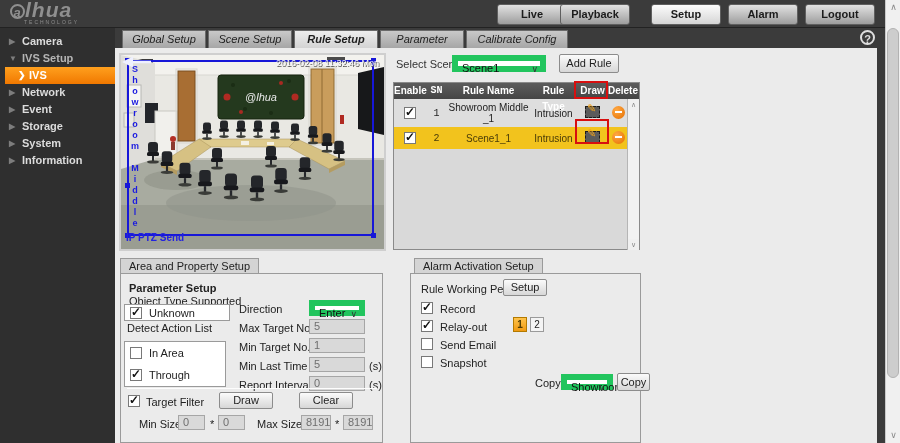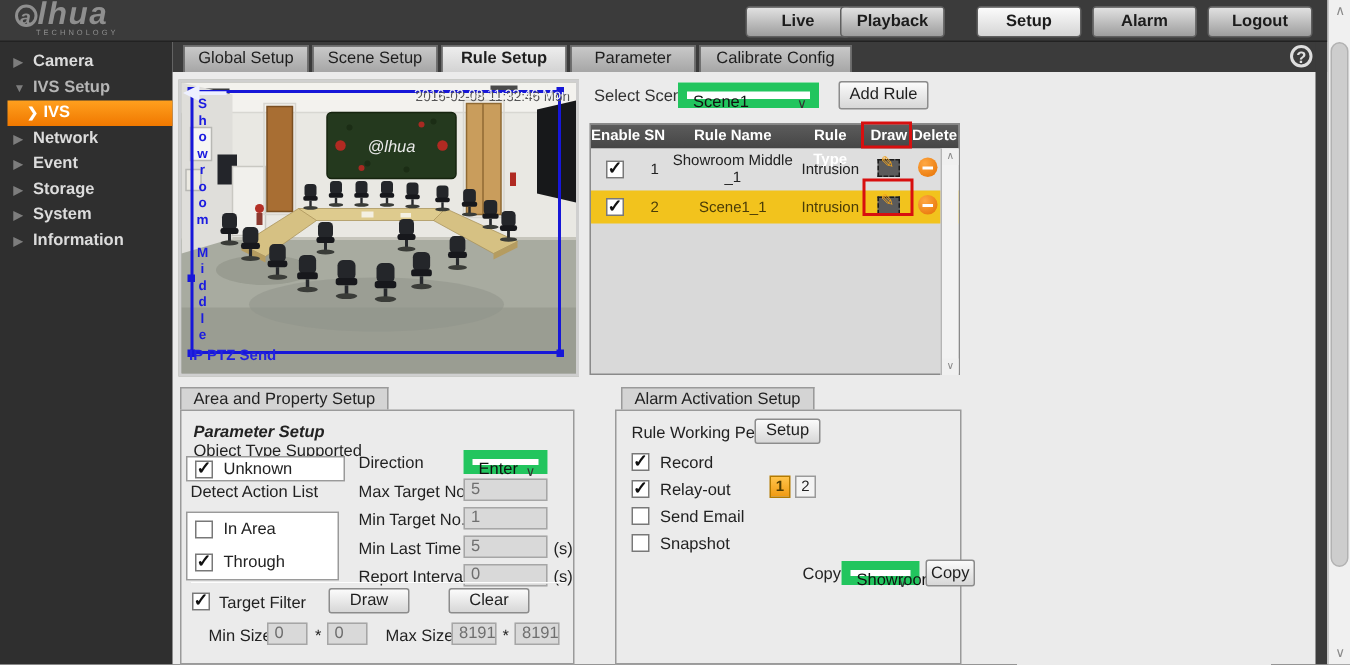--- a/index.html
+++ b/index.html
@@ -27,21 +27,21 @@
   #sidebar{position:absolute;left:0;top:28px;width:115px;height:415px;background:#2f2f2f;}
   .side-item{position:relative;height:17px;line-height:17px;color:#dcdcdc;font-weight:bold;cursor:pointer;padding-left:22px;}
   .side-item .tri{position:absolute;left:9px;top:0;color:#7d7d7d;font-size:8px;}
   .side-item.dim{color:#b5b5b5;}
   .side-item.selected{background:linear-gradient(#ffa01e,#f07800);color:#fff;margin-left:5px;padding-left:24px;}
   .side-item.selected .tri{left:13px;color:#fff;font-size:9px;}
 
   
   #tabstrip{position:absolute;left:115px;top:28px;width:770px;height:20px;background:#3b3b3b;}
   .tab{position:absolute;top:2px;height:18px;line-height:17px;text-align:center;background:linear-gradient(#c9c9c9,#a6a6a6);
-    border:1px solid #6a6a6a;border-bottom:none;color:#1e1e1e;cursor:pointer;}
+    border:1px solid #6a6a6a;border-bottom:none;color:#1e1e1e;cursor:pointer;font-style:italic;}
   .tab.active{background:linear-gradient(#eeeeee,#d3d3d3);font-weight:bold;}
   #helpicon{position:absolute;left:745px;top:2px;width:15px;height:15px;border:2px solid #dedede;border-radius:50%;
     color:#dedede;font-weight:bold;font-size:11px;line-height:14px;text-align:center;cursor:pointer;}
 
   
   #video{position:absolute;left:119px;top:53px;width:267px;height:198px;border:2px solid #cfcfcf;background:#9a9d94;cursor:crosshair;}
   #video svg{position:absolute;left:0;top:0;}
   .zone{position:absolute;left:6px;top:5px;width:247px;height:176px;border:2px solid #1717d8;}
   .handle{position:absolute;width:5px;height:5px;background:#1717d8;}
   .osd-time{position:absolute;right:5px;top:3px;color:#f4f4f4;font-size:9px;text-shadow:1px 1px 0 #555;}
@@ -58,41 +58,41 @@
   #sceneCombo{left:452px;top:55px;width:94px;}
   .btn{background:linear-gradient(#fbfbfb,#d7d7d7);border:1px solid #8c8c8c;border-radius:2px;color:#1e1e1e;
     text-align:center;cursor:pointer;position:absolute;}
   #addRuleBtn{left:559px;top:54px;width:60px;height:19px;line-height:17px;}
 
   
   #rulestable{position:absolute;left:393px;top:82px;width:247px;height:168px;border:1px solid #8a8a8a;background:#d9d9d9;}
   .rt-header{display:flex;height:16px;background:linear-gradient(#5c5c5c,#454545);color:#fff;font-weight:bold;font-size:10px;line-height:16px;text-align:center;}
   .rt-row{display:flex;text-align:center;align-items:center;background:#dedede;cursor:pointer;font-size:10px;}
   .rt-row.selected{background:#f2c31d;color:#4a3c08;}
-  .c0{width:32px;}.c1{width:21px;}.c2{width:83px;line-height:11px;word-break:break-all;}.c3{width:47px;}.c4{width:31px;}.c5{width:20px;}
+  .c0{width:32px;}.c1{width:21px;font-family:Liberation Mono, monospace;}.c2{width:83px;line-height:11px;word-break:break-all;}.c3{width:47px;}.c4{width:31px;}.c5{width:20px;}
   .rt-scroll{position:absolute;right:0;top:16px;width:12px;height:151px;background:#f2f2f2;border-left:1px solid #b5b5b5;}
   .rt-scroll .sb-arrow{width:11px;height:11px;line-height:11px;font-size:7px;}
   .chk{display:inline-block;width:12px;height:12px;background:#fff;border:1px solid #787878;position:relative;vertical-align:middle;cursor:pointer;}
   .chk .chkmark{display:none;position:absolute;left:0;top:-3px;font-size:12px;font-weight:bold;color:#111;}
   .chk.checked .chkmark{display:block;}
   .draw-icon{display:inline-block;width:15px;height:12px;background:#5b5b5b;border:1px dashed #1c1c1c;position:relative;cursor:pointer;}
   .draw-icon .pencil{position:absolute;left:1px;top:-5px;color:#f0a21c;font-size:11px;}
   .del-icon{display:inline-block;width:13px;height:13px;border-radius:50%;background:radial-gradient(circle at 35% 30%,#ffa843,#e56f00);position:relative;cursor:pointer;}
   .del-icon::after{content:"";position:absolute;left:3px;top:5.5px;width:7px;height:2px;background:#fff;}
   .red-box{position:absolute;border:2px solid #d80f0f;background:transparent;}
 
   
   .panel-tab{position:absolute;height:16px;line-height:15px;background:#d4d4d4;border:1px solid #9a9a9a;border-bottom:none;
     padding:0 8px;color:#222;}
   .panel{position:absolute;border:1px solid #9a9a9a;background:#ebebeb;}
   #areaTab{left:120px;top:258px;}
   #areaPanel{left:120px;top:273px;width:263px;height:170px;}
   #alarmTab{left:414px;top:258px;}
   #alarmPanel{left:410px;top:273px;width:231px;height:170px;}
-  .bold{font-weight:bold;font-style:italic;}
+  .bold{font-weight:bold;}
   .abs{position:absolute;}
   .whitebox{position:absolute;background:#fff;border:1px solid #9a9a9a;}
   .input{position:absolute;background:#d9d9d9;border:1px solid #a6a6a6;color:#6f6f6f;height:15px;line-height:13px;padding-left:4px;}
   .sep-line{position:absolute;height:1px;background:#c2c2c2;border-bottom:1px solid #fdfdfd;}
   .relaybtn{position:absolute;width:14px;height:15px;line-height:14px;text-align:center;border:1px solid #9a9a9a;background:#f4f4f4;cursor:pointer;font-size:10px;}
   .relaybtn.active{background:linear-gradient(#ffc34a,#f09a12);border-color:#b37a00;color:#513c00;font-weight:bold;}
 </style>
 </head>
 <body>
 

